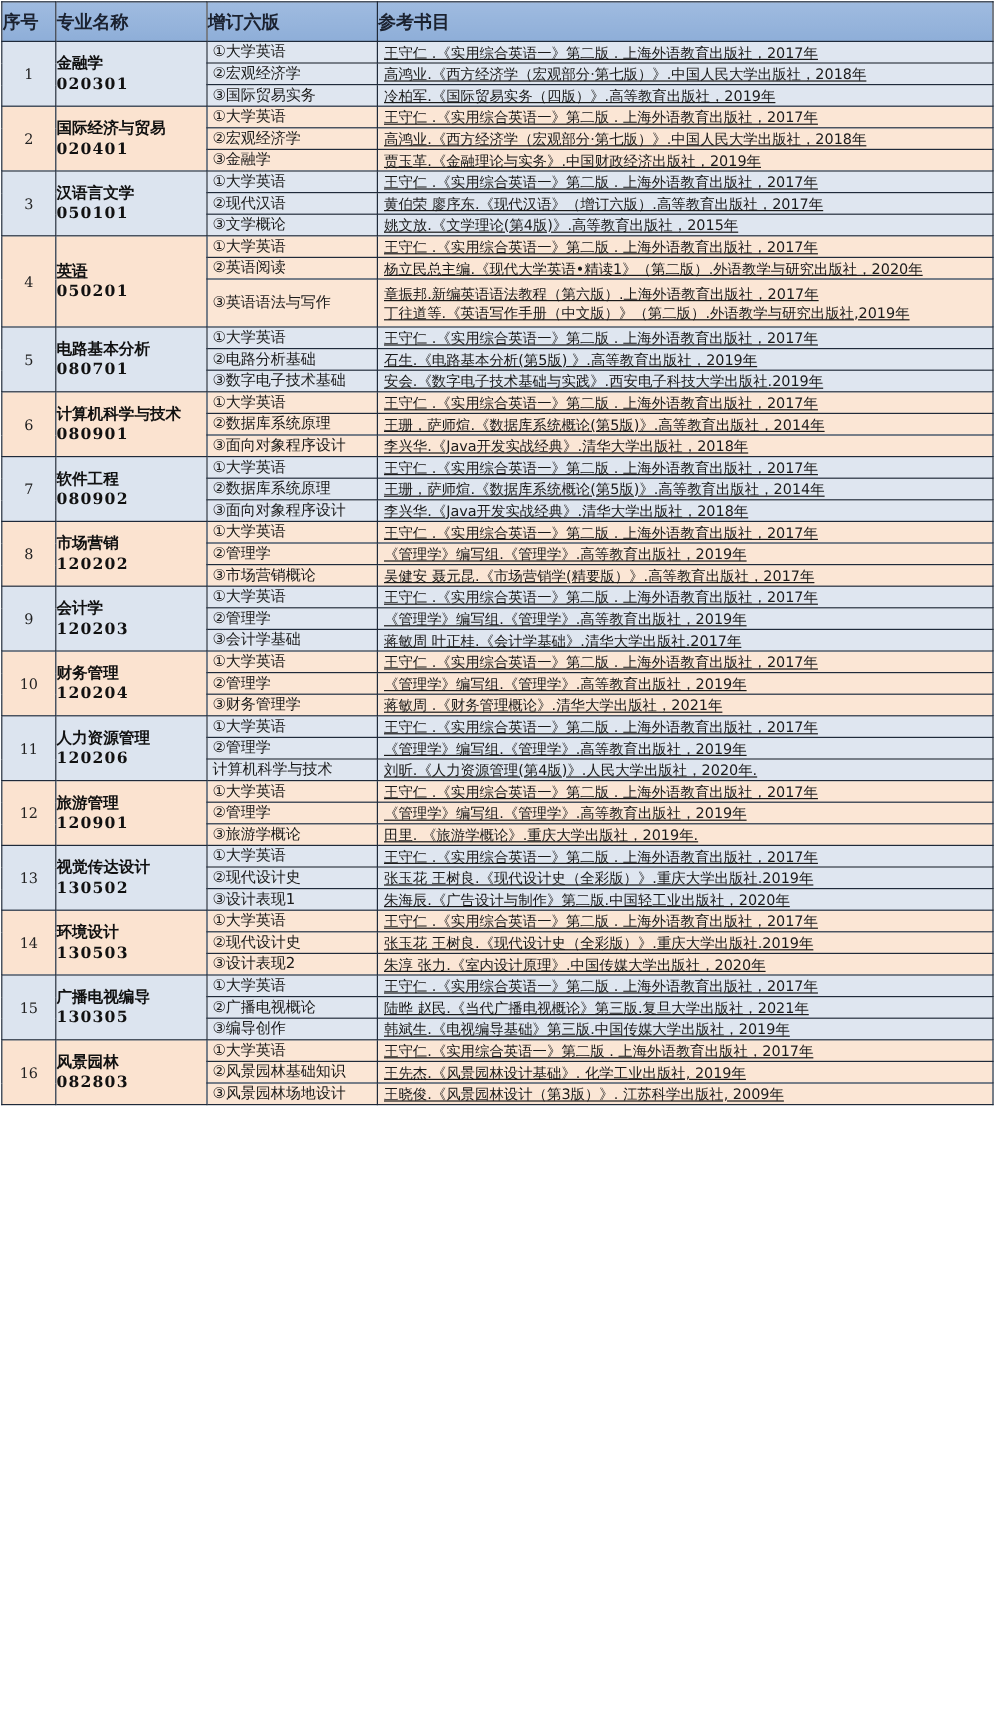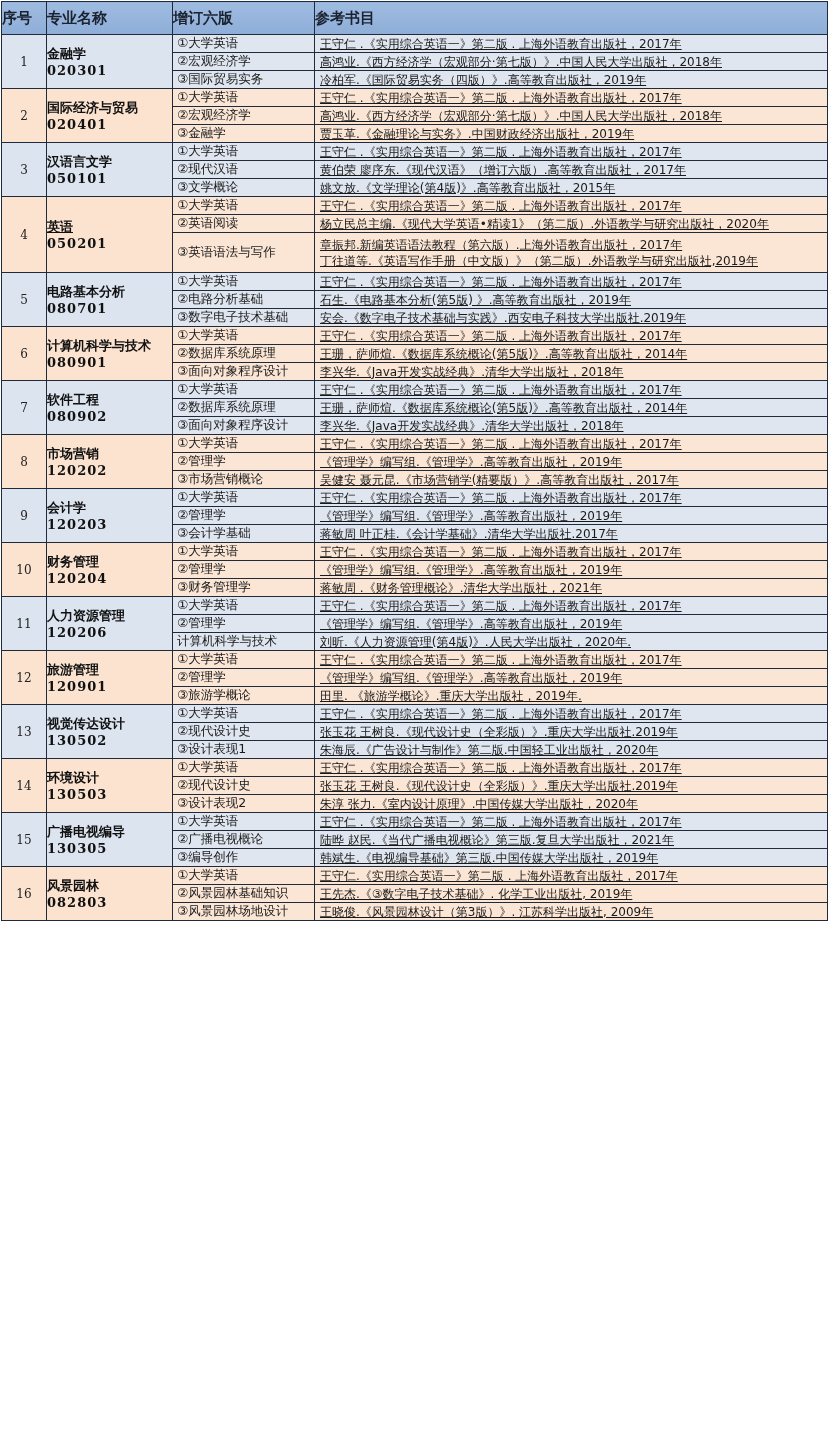--- a/index.html
+++ b/index.html
@@ -402,21 +402,21 @@
           <span class="code">082803</span>
         </td>
         <td class="subject">①大学英语</td>
         <td class="ref">
           <span class="line">王守仁.《实用综合英语一》第二版 . 上海外语教育出版社，2017年</span>
         </td>
       </tr>
       <tr class="peach">
         <td class="subject">②风景园林基础知识</td>
         <td class="ref">
-          <span class="line">王先杰.《③数字电子技术基础》. 化学工业出版社, 2019年</span>
+          <span class="line">王先杰.《风景园林设计基础》. 化学工业出版社, 2019年</span>
         </td>
       </tr>
       <tr class="peach">
         <td class="subject">③风景园林场地设计</td>
         <td class="ref">
           <span class="line">王晓俊.《风景园林设计（第3版）》. 江苏科学出版社, 2009年</span>
         </td>
       </tr>
     </tbody>
 </table>

